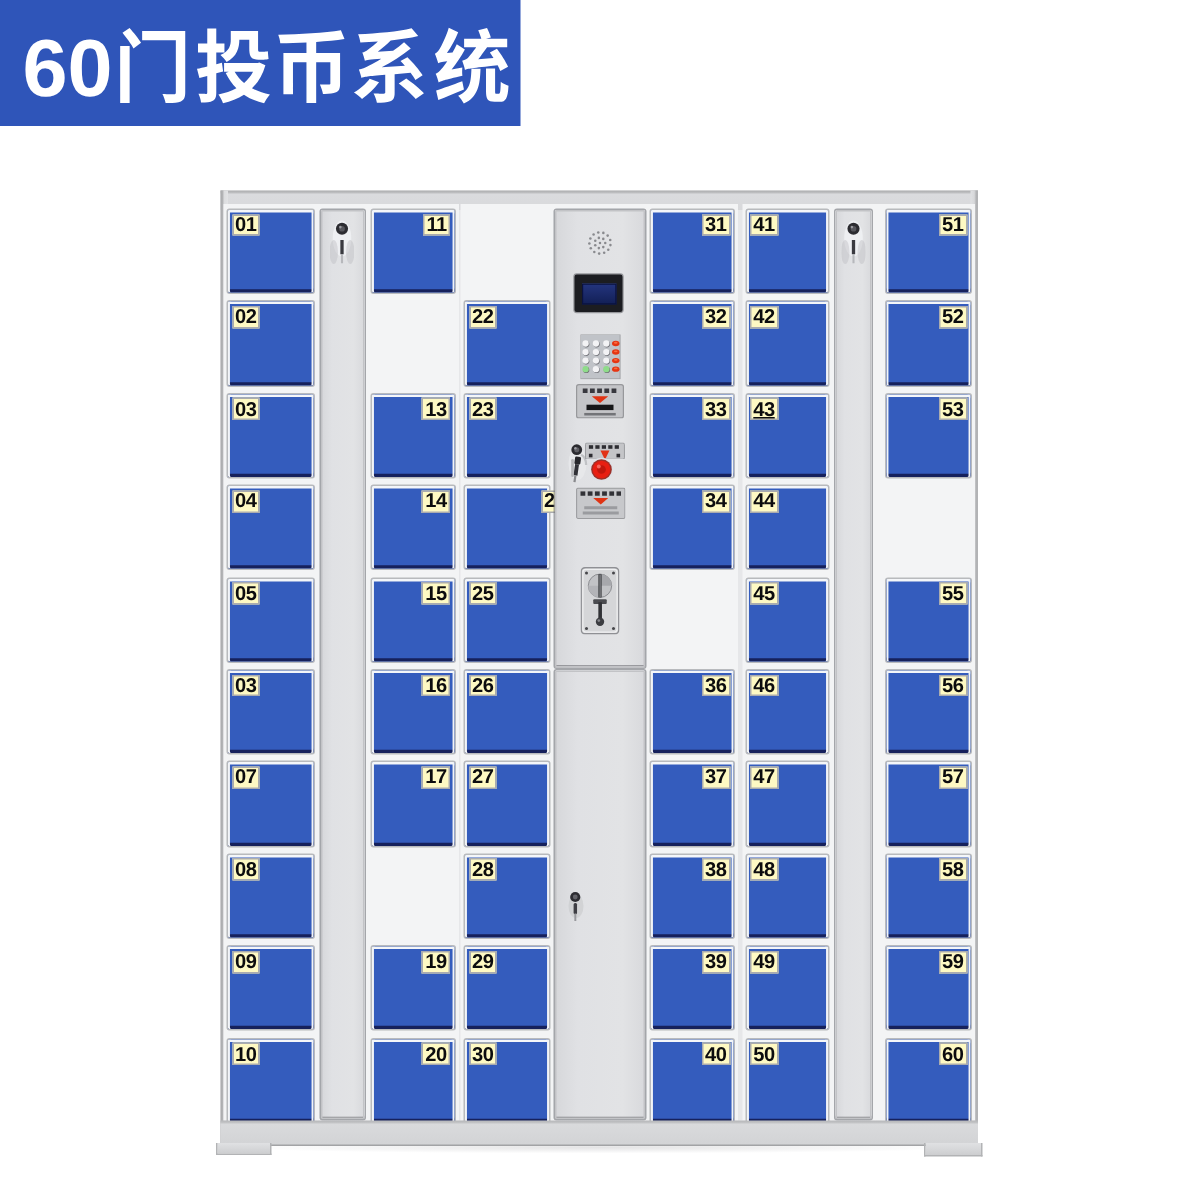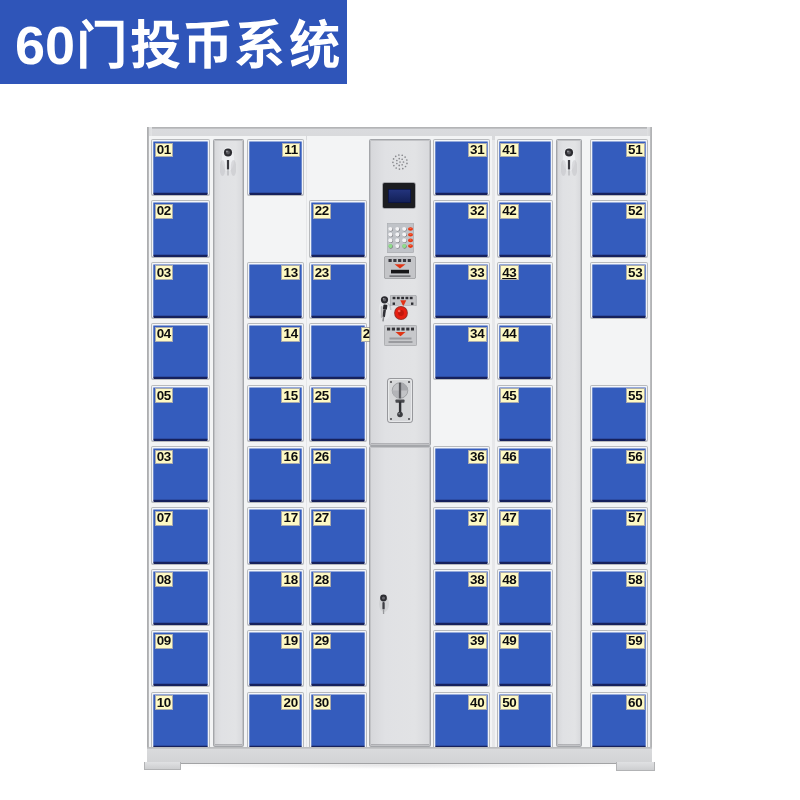--- a/index.html
+++ b/index.html
@@ -96,23 +96,20 @@
       <span class="lb" style="right:2.5px;">14</span>
     </div>
 <div class="door" style="left:101px;top:258.6px;width:54.5px;height:55.2px">
       <span class="lb" style="right:2.5px;">15</span>
     </div>
 <div class="door" style="left:101px;top:320.0px;width:54.5px;height:55.2px">
       <span class="lb" style="right:2.5px;">16</span>
     </div>
 <div class="door" style="left:101px;top:381.4px;width:54.5px;height:55.2px">
       <span class="lb" style="right:2.5px;">17</span>
-    </div>
-<div class="door" style="left:101px;top:442.8px;width:54.5px;height:55.2px">
-      <span class="lb" style="right:2.5px;">18</span>
     </div>
 <div class="door" style="left:101px;top:504.2px;width:54.5px;height:55.2px">
       <span class="lb" style="right:2.5px;">19</span>
     </div>
 <div class="door" style="left:101px;top:565.6px;width:54.5px;height:55.2px">
       <span class="lb" style="right:2.5px;">20</span>
     </div>
 <div class="door" style="left:163px;top:74.4px;width:55.5px;height:55.2px">
       <span class="lb" style="left:2.5px;">22</span>
     </div>

